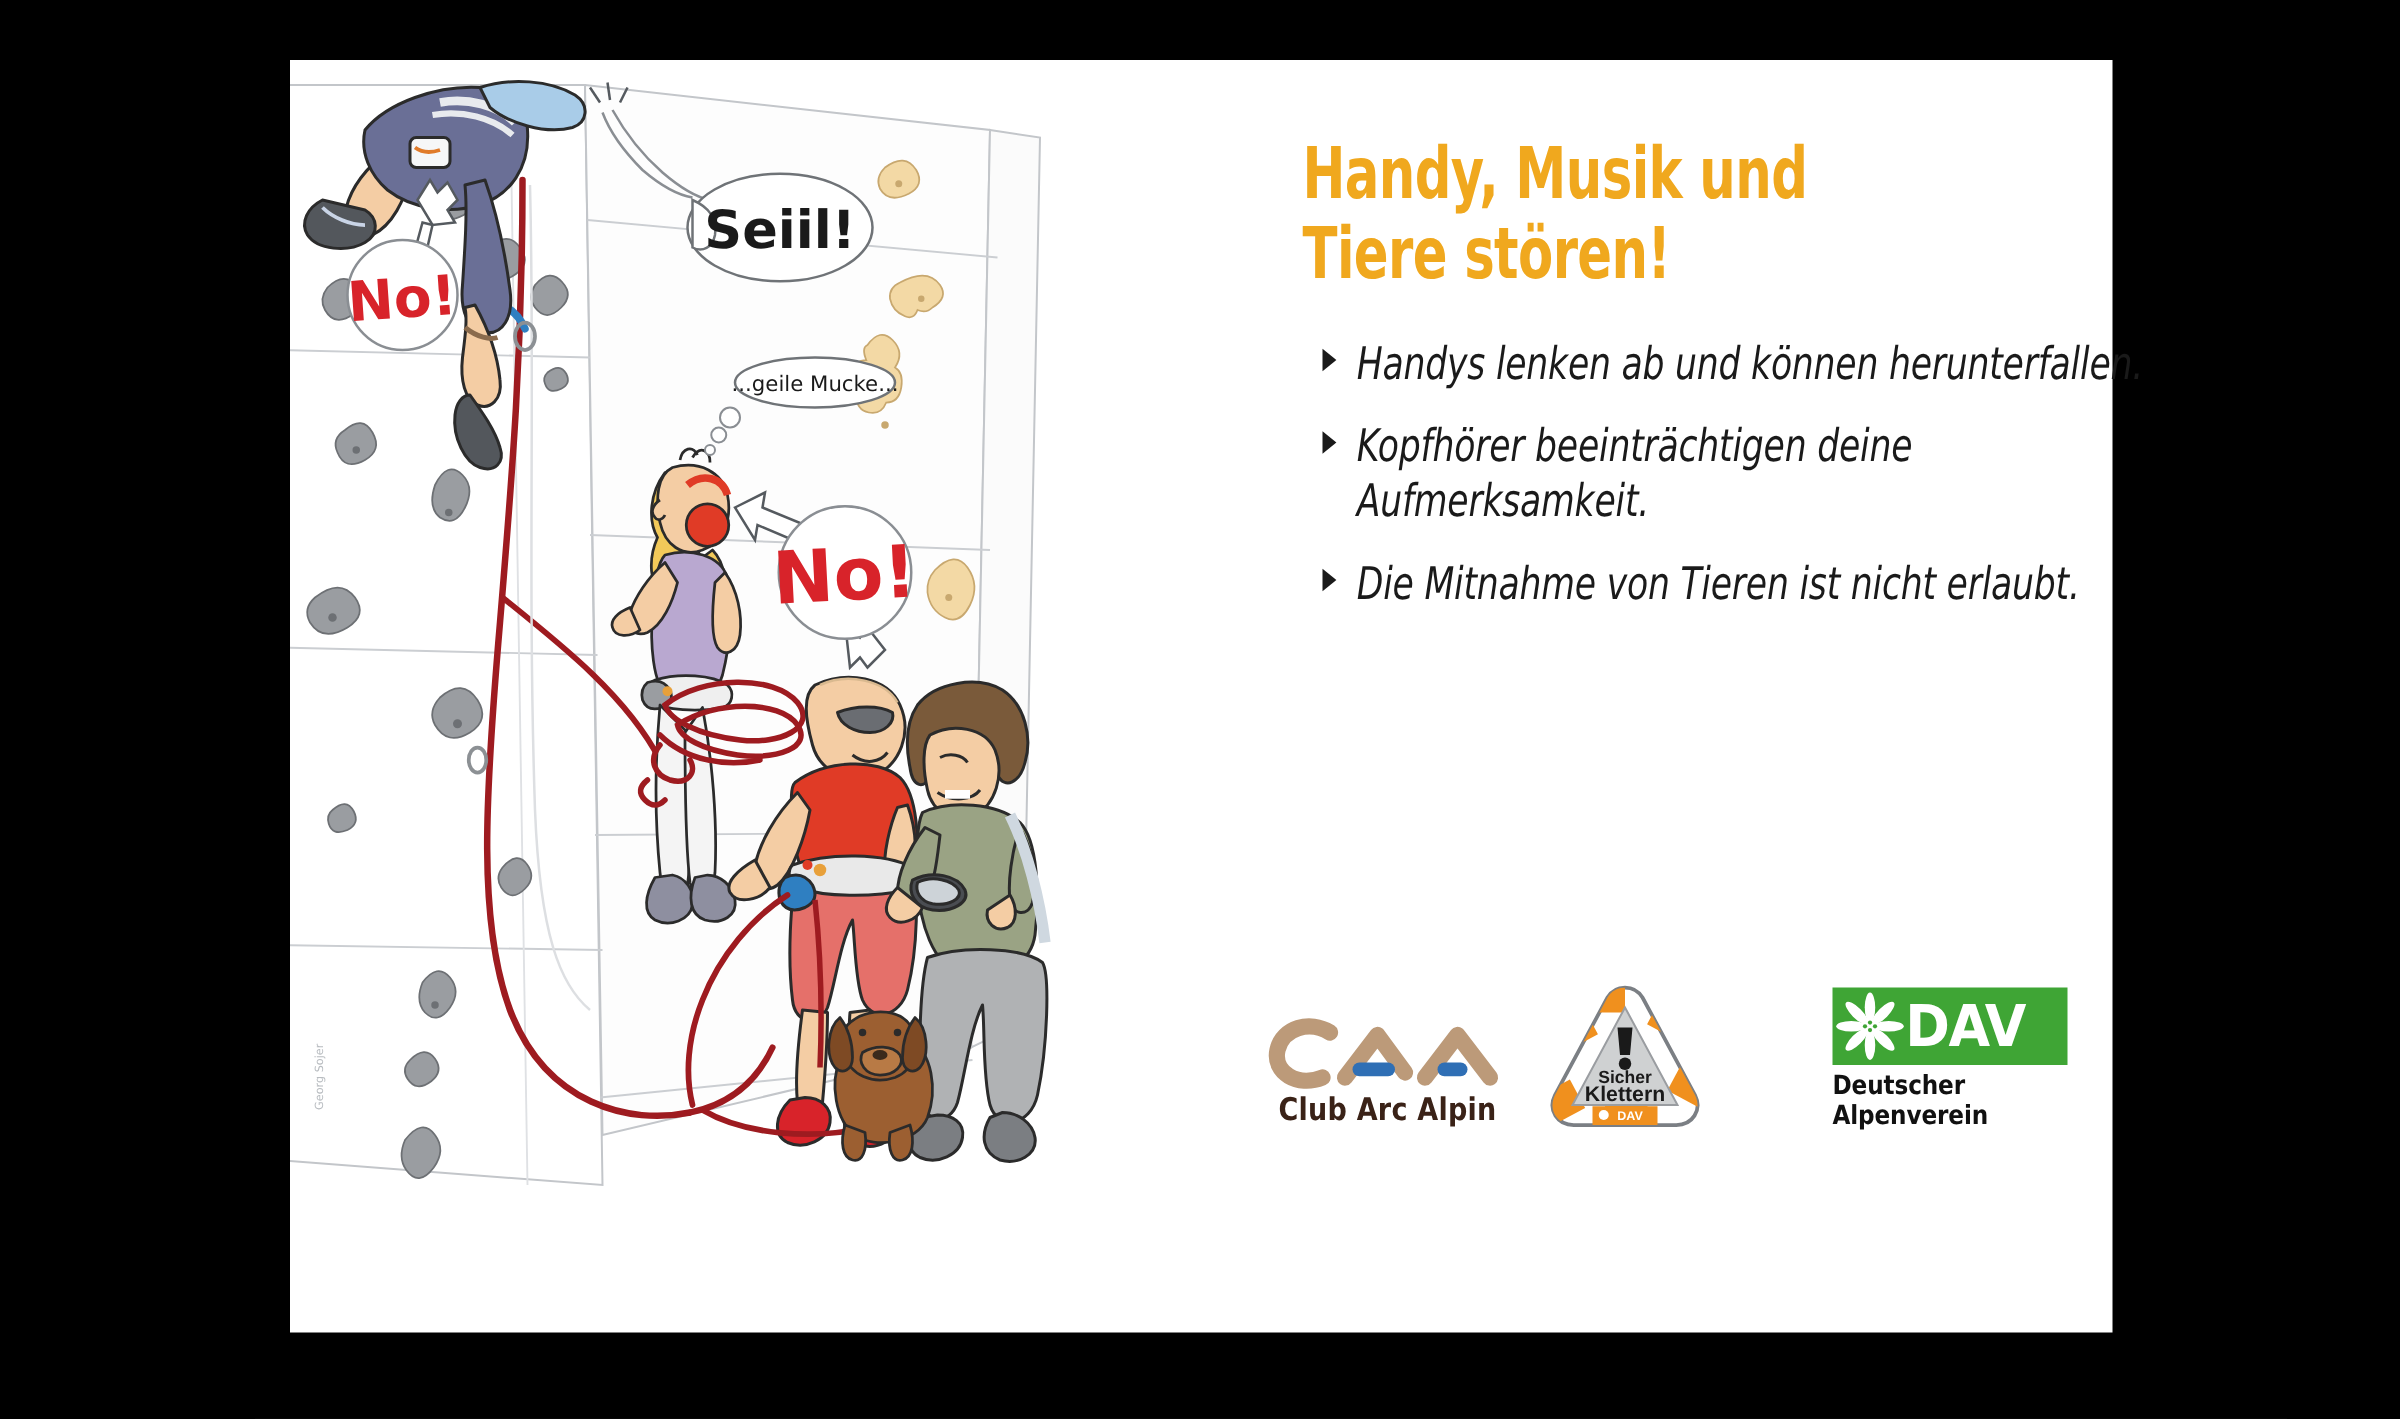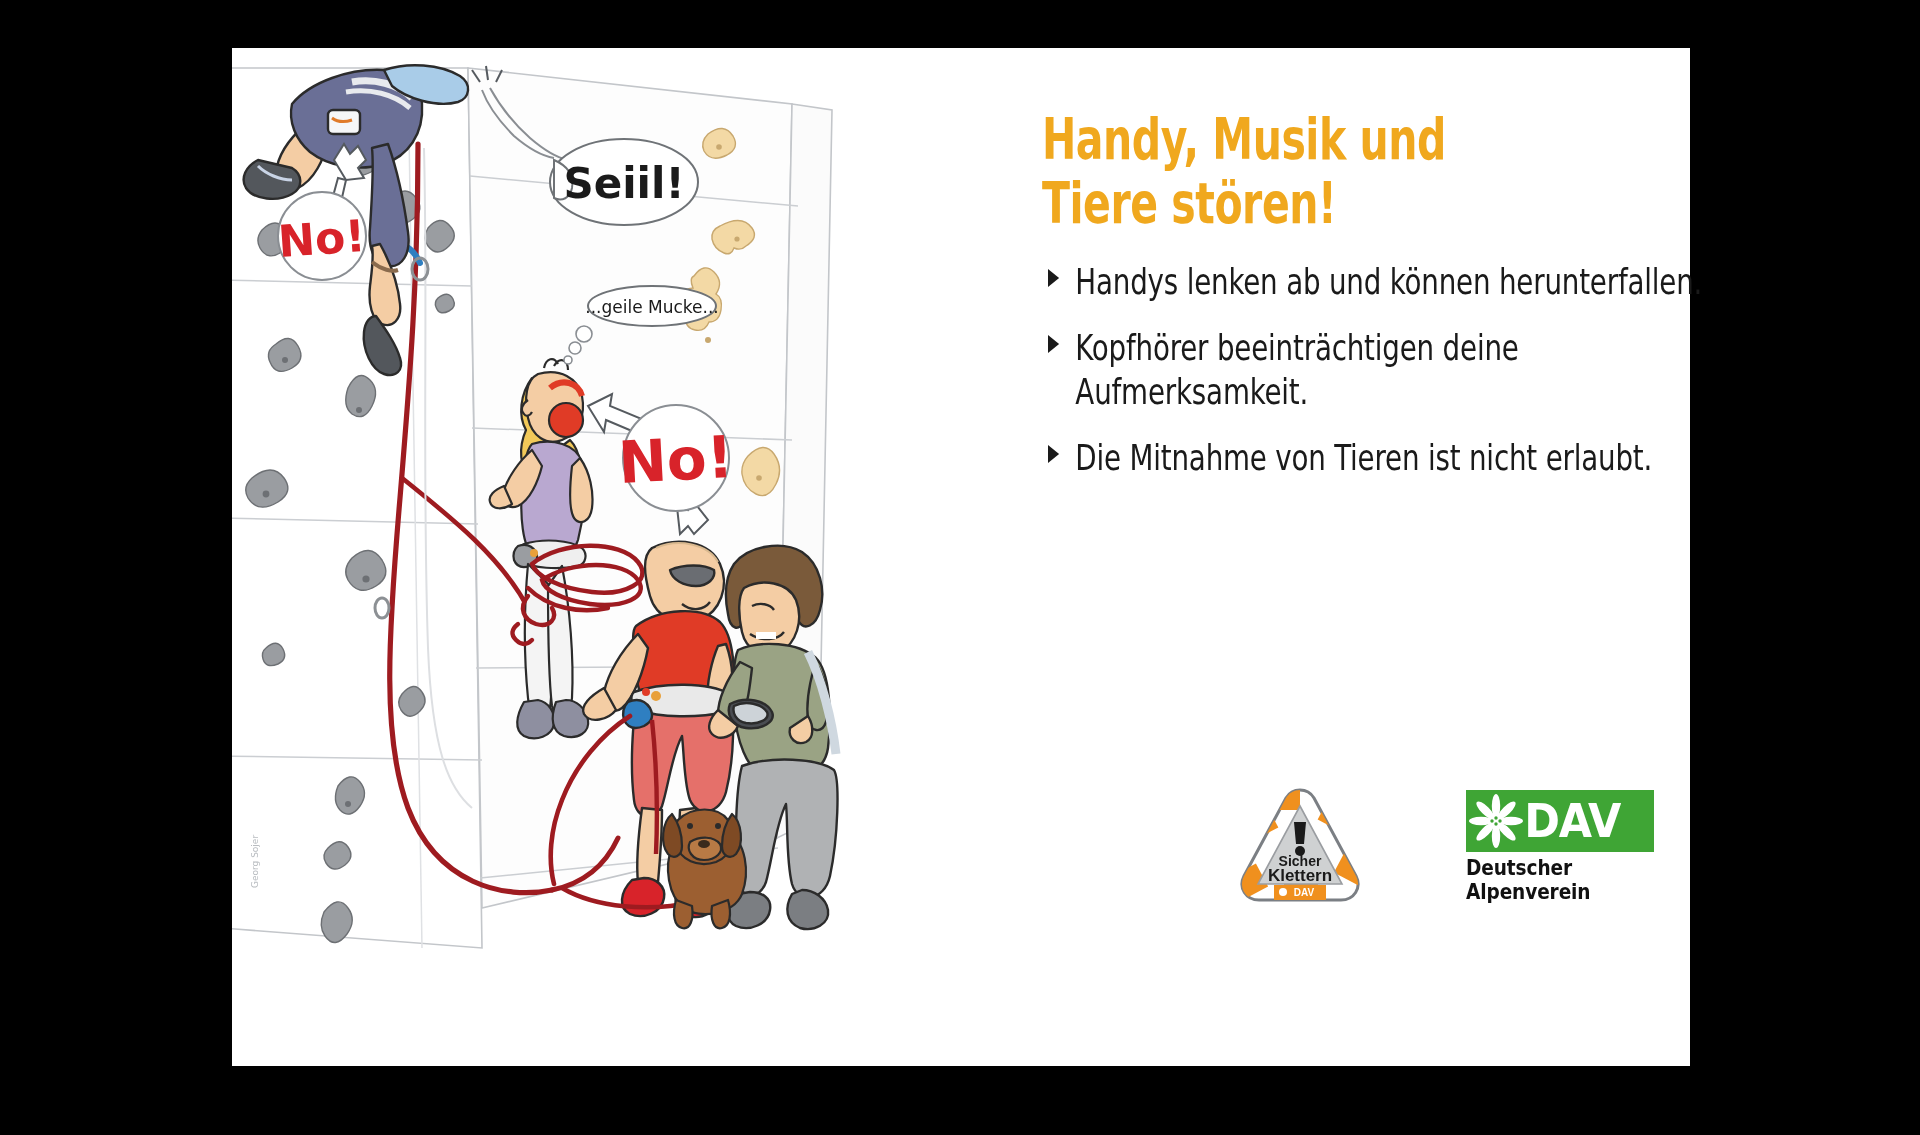--- a/index.html
+++ b/index.html
@@ -433,37 +433,49 @@
 
         </g>
       </svg>
     </div>
 
     <div id="text-col">
 
       <h1 id="title">Handy, Musik und
 Tiere stören!</h1>
 
-      <ul id="bullets" style="list-style:none;margin:6px;padding:0;">
+      <ul id="bullets" style="list-style:none;margin:16px;padding:0;font-style:italic;">
         <li class="bullet">
           <span class="bullet-marker"></span>
           <span>Handys lenken ab und können herunterfallen.</span>
         </li>
         <li class="bullet">
           <span class="bullet-marker"></span>
           <span>Kopfhörer beeinträchtigen deine Aufmerksamkeit.</span>
         </li>
         <li class="bullet">
           <span class="bullet-marker"></span>
           <span>Die Mitnahme von Tieren ist nicht erlaubt.</span>
         </li>
       </ul>
 
       <div id="logos">
 
+        <div class="logo" id="logo-caa">
+          <svg id="caa-mark" viewBox="0 0 220 62" xmlns="http://www.w3.org/2000/svg">
+            <g fill="none" stroke="#BC9A79" stroke-width="13" stroke-linecap="round" stroke-linejoin="round">
+              <path d="M64 16 C48 6 26 12 22 30 C18 48 38 60 58 52"></path>
+              <path d="M76 52 L102 18 L124 48"></path>
+              <path d="M140 52 L166 18 L192 52"></path>
+            </g>
+            <rect x="82" y="40" width="34" height="11" rx="5.5" fill="#2F6FB5"></rect>
+            <rect x="150" y="40" width="24" height="11" rx="5.5" fill="#2F6FB5"></rect>
+          </svg>
+          <span id="caa-word">Club Arc Alpin</span>
+        </div>
 
         <div class="logo" id="logo-sk">
           <svg id="sk-svg" viewBox="0 0 132 122" xmlns="http://www.w3.org/2000/svg">
             <defs>
               <clipPath id="skFrame">
                 <path d="M66 6 C72 6 77 9 80 14 L122 92 C128 104 120 116 107 116 L25 116
                          C12 116 4 104 10 92 L52 14 C55 9 60 6 66 6 Z"></path>
               </clipPath>
             </defs>
 

